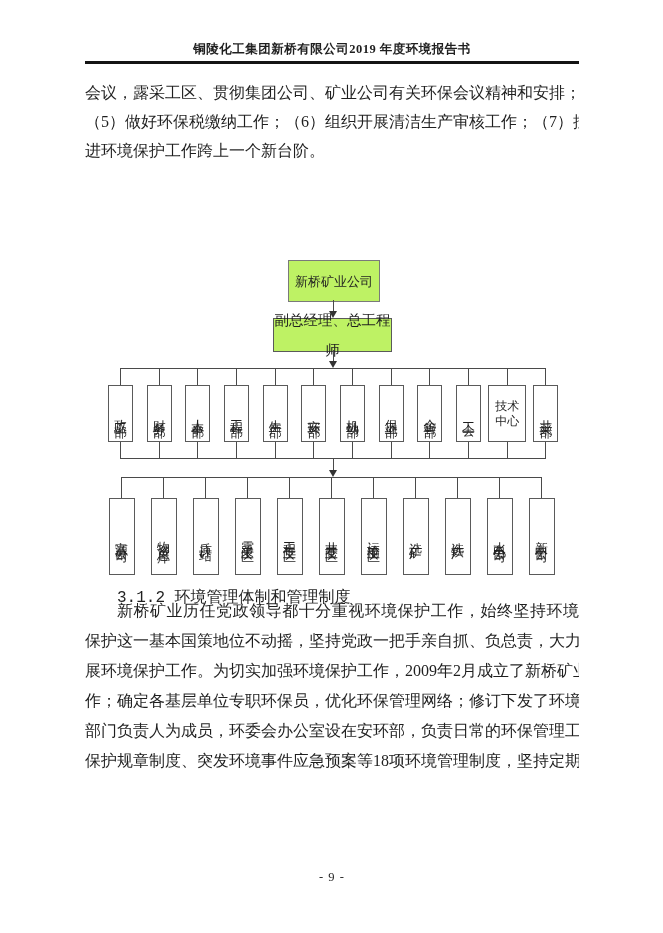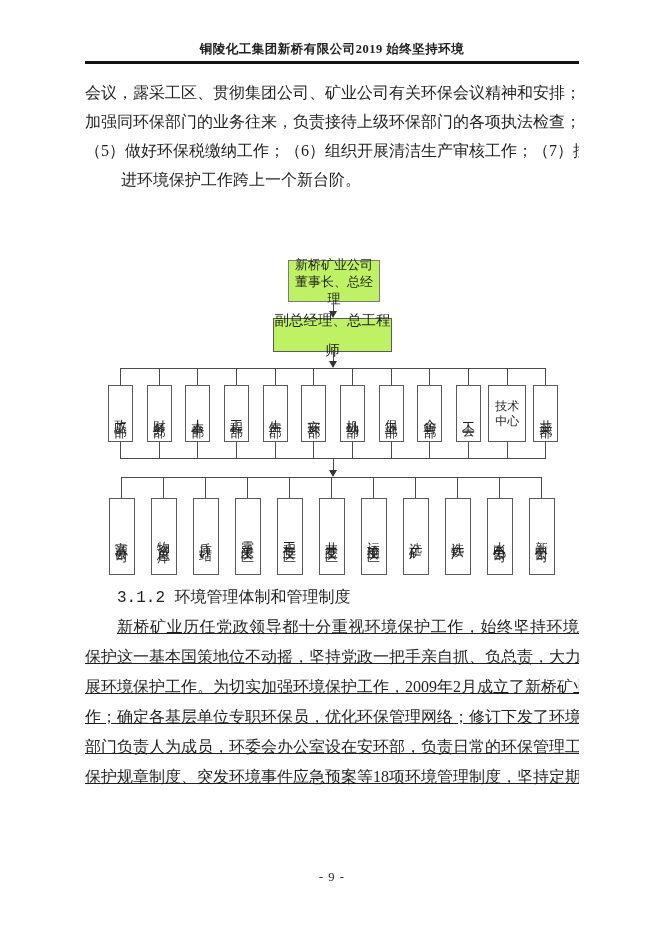--- a/index.html
+++ b/index.html
@@ -3,25 +3,25 @@
 <meta charset="utf-8">
 <style>
   html,body{margin:0;padding:0;background:#ffffff;}
   .page{position:relative;width:663px;height:933px;background:#ffffff;overflow:hidden;
         font-family:"Liberation Serif","DejaVu Serif",serif;color:#1f1f1f;}
   .h-title{position:absolute;top:41px;left:85px;width:494px;text-align:center;
            font-size:12.5px;font-weight:bold;letter-spacing:.5px;}
   .h-rule{position:absolute;top:61px;left:85px;width:494px;height:3px;background:#141414;}
   .para{position:absolute;left:85px;width:494px;}
   .p1{top:78px;}
-  .p2{top:612px;text-decoration:underline;}
+  .p2{top:596px;}
   .line{font-size:16px;line-height:29px;height:29px;white-space:nowrap;
         text-align:justify;text-align-last:justify;text-justify:inter-character;overflow:hidden;}
   .p2 .line{line-height:30px;height:30px;}
-  .line.end{text-align-last:left;margin-left:36px;}
+  .line.end{text-align-last:left;}
   .line.indent{text-indent:32px;}
   .sec-heading{position:absolute;top:586px;left:85px;width:494px;font-size:16px;
                line-height:24px;text-indent:32px;font-family:Liberation Mono, monospace;}
   .chart-title{position:absolute;top:229px;left:85px;width:494px;text-align:center;
                font-size:15px;font-weight:bold;letter-spacing:1px;}
   #orgchart{position:absolute;left:85px;top:252px;width:494px;height:332px;}
   .tbox{position:absolute;border:1px solid #7a7a7a;background:#bef264;display:flex;
         flex-direction:column;align-items:center;justify-content:center;
         font-size:13px;line-height:17px;text-align:center;}
   .b2{border-color:#5a5a5a;font-size:14.5px;line-height:30px;}
@@ -33,35 +33,33 @@
   .ahead{position:absolute;width:0;height:0;border-left:4px solid transparent;
          border-right:4px solid transparent;border-top:7px solid #333;}
   .page-num{position:absolute;top:870px;left:85px;width:494px;text-align:center;
             font-size:12.5px;letter-spacing:1px;}
 </style>
 </head>
 <body>
 
 <div class="page">
 
-  <div class="h-title">铜陵化工集团新桥有限公司2019 始终坚持环境</div>
+  <div class="h-title">铜陵化工集团新桥有限公司2019 年度环境报告书</div>
   <div class="h-rule"></div>
 
   <div class="para p1">
     <div class="line">会议，露采工区、贯彻集团公司、矿业公司有关环保会议精神和安排；</div>
-    <div class="line">加强同环保部门的业务往来，负责接待上级环保部门的各项执法检查；</div>
     <div class="line">（5）做好环保税缴纳工作；（6）组织开展清洁生产审核工作；（7）按</div>
     <div class="line end">进环境保护工作跨上一个新台阶。</div>
   </div>
 
 
   <div id="orgchart">
     <div class="tbox" style="left:203px;top:8px;width:90px;height:40px;">
       <div>新桥矿业公司</div>
-      <div>董事长、总经理</div>
     </div>
     <div class="tbox b2" style="left:188px;top:66px;width:117px;height:32px;">副总经理、总工程师</div>
   <div class="cline" style="left: 247.5px; top: 48px; width: 1px; height: 12px;"></div>
       <div class="ahead" style="left: 244px; top: 59px;"></div>
       <div class="cline" style="left: 247.5px; top: 98px; width: 1px; height: 12px;"></div>
       <div class="ahead" style="left: 244px; top: 109px;"></div>
       <div class="cline" style="left: 35px; top: 115.5px; width: 426px; height: 1px;"></div>
       <div class="cline" style="left: 35px; top: 205.5px; width: 426px; height: 1px;"></div>
       <div class="cline" style="left: 35px; top: 116px; width: 1px; height: 17px;"></div>
       <div class="cline" style="left: 35px; top: 190px; width: 1px; height: 16px;"></div>

